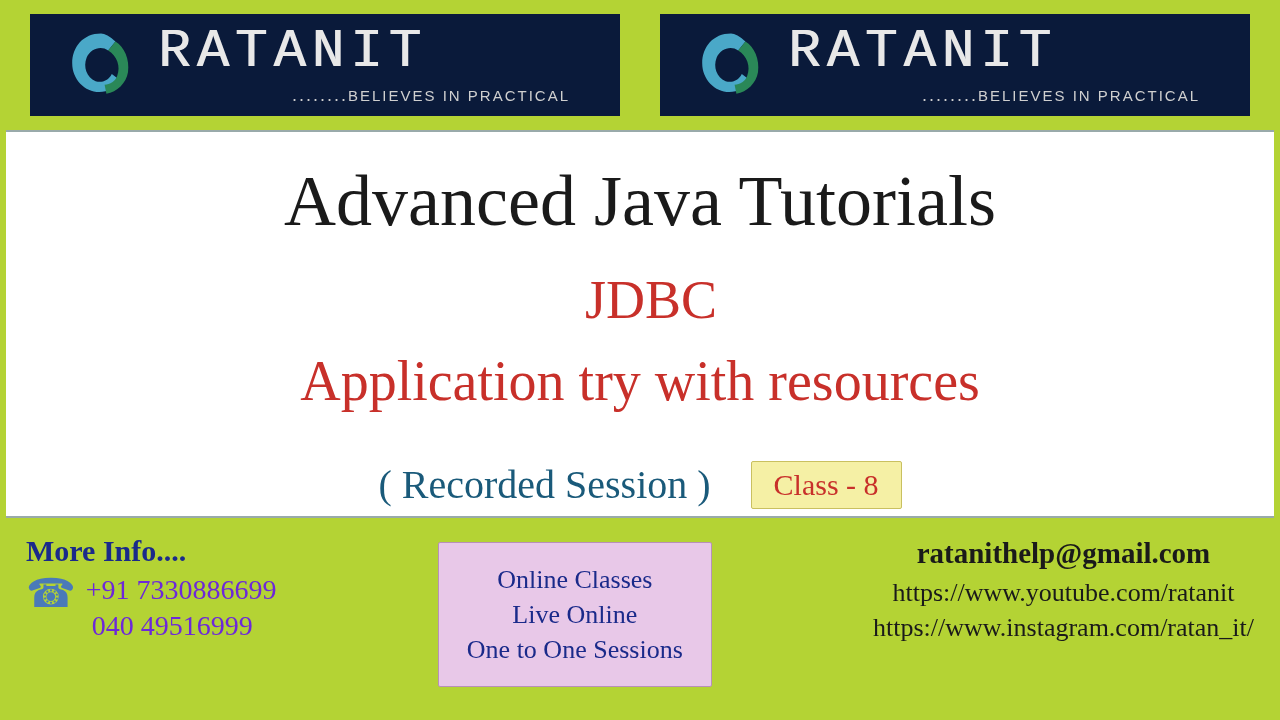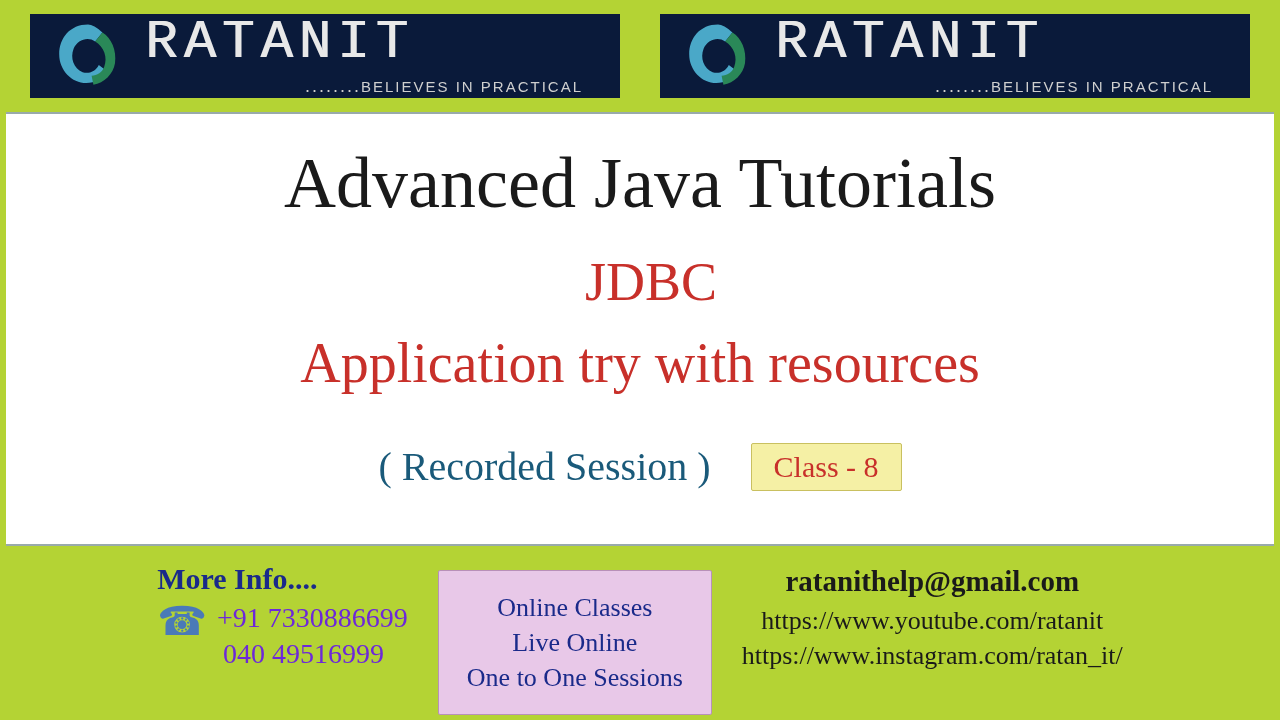--- a/index.html
+++ b/index.html
@@ -13,24 +13,24 @@
   .header {
     display: flex;
     justify-content: space-around;
     padding: 14px 30px 14px 30px;
     gap: 40px;
   }
   .logo-box {
     background: #0a1a3a;
     border: 3px solid #0a1a3a;
     flex: 1;
-    height: 84px;
+    height: 102px;
     display: flex;
     align-items: center;
-    padding: 0 10px;
+    padding: 0 23px;
     max-width: 590px;
   }
   .logo-mark {
     width: 90px;
     height: 90px;
     position: relative;
     flex-shrink: 0;
   }
   .logo-text-group {
     margin-left: 12px;
@@ -55,21 +55,21 @@
     padding-right: 24px;
   }
   .logo-dots {
     color: #cfcfcf;
     font-size: 18px;
     letter-spacing: 2px;
   }
   .main {
     background: #ffffff;
     margin: 0 6px;
-    height: 434px;
+    height: 388px;
     text-align: center;
     padding-top: 28px;
     border-top: 2px solid #9aa;
     border-bottom: 2px solid #9aa;
   }
   .title {
     font-size: 72px;
     color: #1a1a1a;
     font-weight: normal;
   }
@@ -100,21 +100,21 @@
   .class-badge {
     background: #f5f0a5;
     border: 1px solid #c9c060;
     padding: 6px 22px;
     font-size: 30px;
     color: #c8302a;
     border-radius: 2px;
   }
   .footer {
     display: flex;
-    justify-content: center;
+    justify-content: space-between;
     padding: 16px 26px 0 26px;
     gap: 30px;
     align-items: flex-start;
   }
   .info-box {
     text-align: left;
   }
   .more-info-label {
     font-size: 30px;
     color: #1a2a8a;

